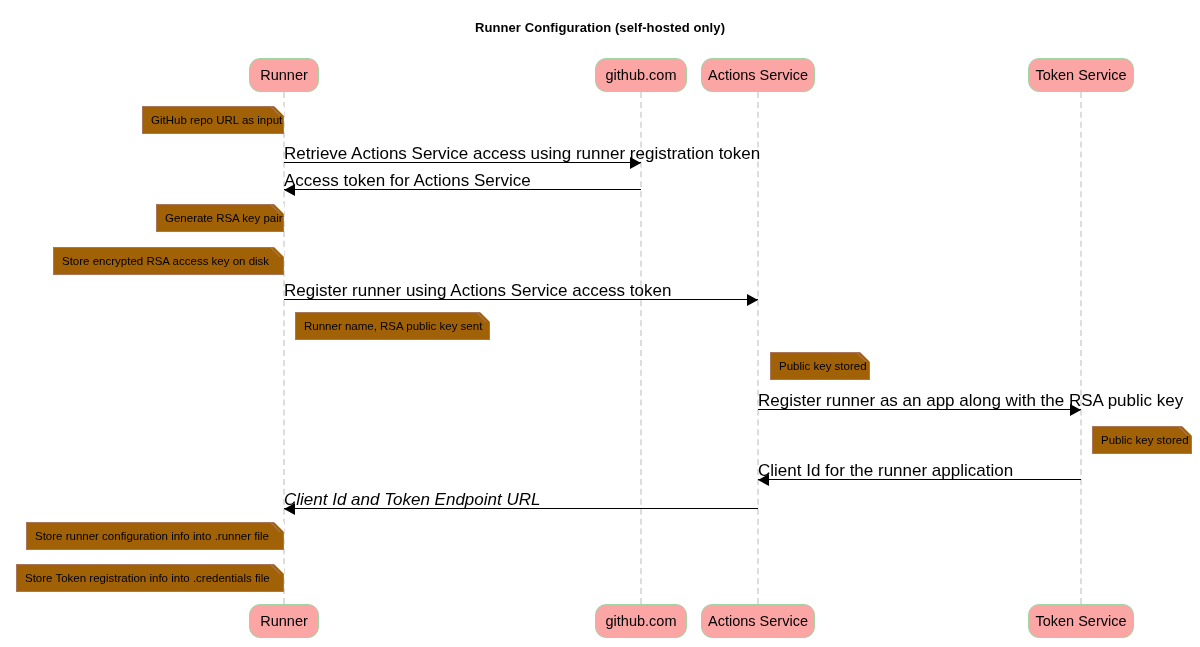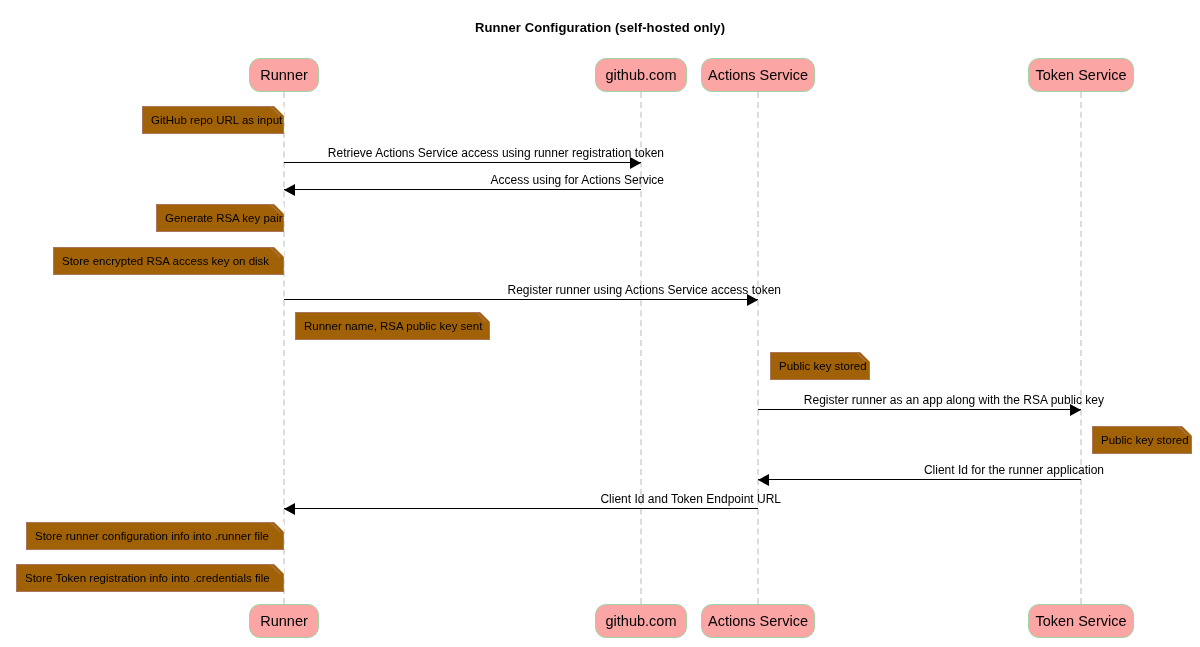--- a/index.html
+++ b/index.html
@@ -111,26 +111,25 @@
     position: absolute;
     left: 0;
     bottom: 0;
     height: 0;
     border-top: 1.6px solid #000000;
   }
   .msg-label {
     position: absolute;
     bottom: 3px;
     width: 100%;
-    text-align: right;
-    font-size: 12px;
+    text-align: left;
+    font-size: 17px;
     color: #000000;
     white-space: nowrap;
     line-height: 13px;
-    padding-left: 23px;
   }
   .arrowhead {
     position: absolute;
     bottom: -5.5px;
     width: 0;
     height: 0;
   }
   .arrowhead.right {
     border-top: 6px solid transparent;
     border-bottom: 6px solid transparent;
@@ -183,38 +182,38 @@
     </div>
   <div id="messages-layer">
       <div class="msg" style="left: 284px; top: 125px; width: 357px;">
         <div class="msg-line" style="width: 357px;"></div>
         <div class="arrowhead right" style="left: 346px;"></div>
         <div class="msg-label">Retrieve Actions Service access using runner registration token</div>
       </div>
       <div class="msg" style="left: 284px; top: 152px; width: 357px;">
         <div class="msg-line" style="width: 357px;"></div>
         <div class="arrowhead left" style="left: 0px;"></div>
-        <div class="msg-label">Access using for Actions Service</div>
+        <div class="msg-label">Access token for Actions Service</div>
       </div>
       <div class="msg" style="left: 284px; top: 262px; width: 474px;">
         <div class="msg-line" style="width: 474px;"></div>
         <div class="arrowhead right" style="left: 463px;"></div>
         <div class="msg-label">Register runner using Actions Service access token</div>
       </div>
       <div class="msg" style="left: 758px; top: 372px; width: 323px;">
         <div class="msg-line" style="width: 323px;"></div>
         <div class="arrowhead right" style="left: 312px;"></div>
         <div class="msg-label">Register runner as an app along with the RSA public key</div>
       </div>
       <div class="msg" style="left: 758px; top: 442px; width: 323px;">
         <div class="msg-line" style="width: 323px;"></div>
         <div class="arrowhead left" style="left: 0px;"></div>
         <div class="msg-label">Client Id for the runner application</div>
       </div>
-      <div class="msg" style="left: 284px; top: 471px; width: 474px;">
+      <div class="msg" style="left: 284px; top: 471px; width: 474px; font-style: italic;">
         <div class="msg-line" style="width: 474px;"></div>
         <div class="arrowhead left" style="left: 0px;"></div>
         <div class="msg-label">Client Id and Token Endpoint URL</div>
       </div>
     </div>
   <div id="notes-layer">
       <div class="note" style="width: 142px; top: 92px; left: 142px;">
         <span>GitHub repo URL as input</span>
         <span class="fold"></span>
         <span class="fold-edge"></span>

